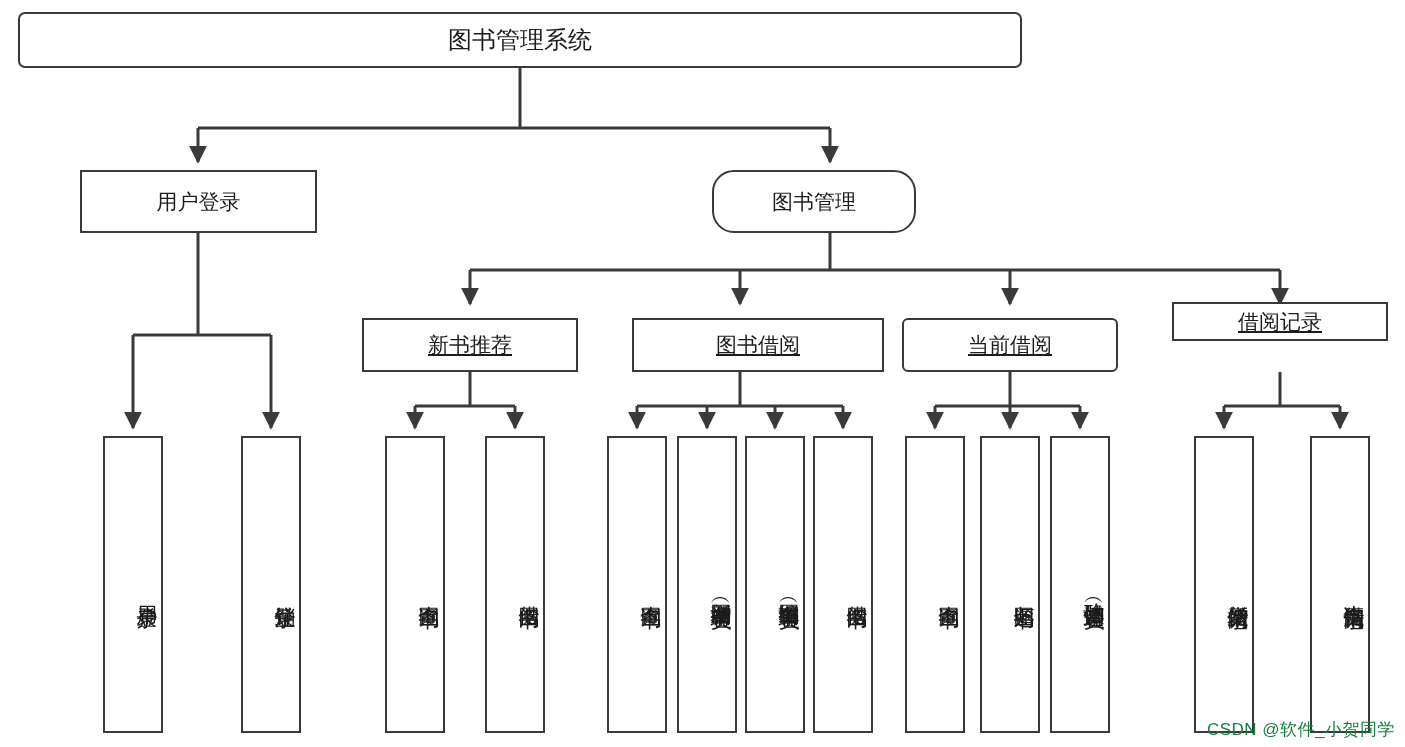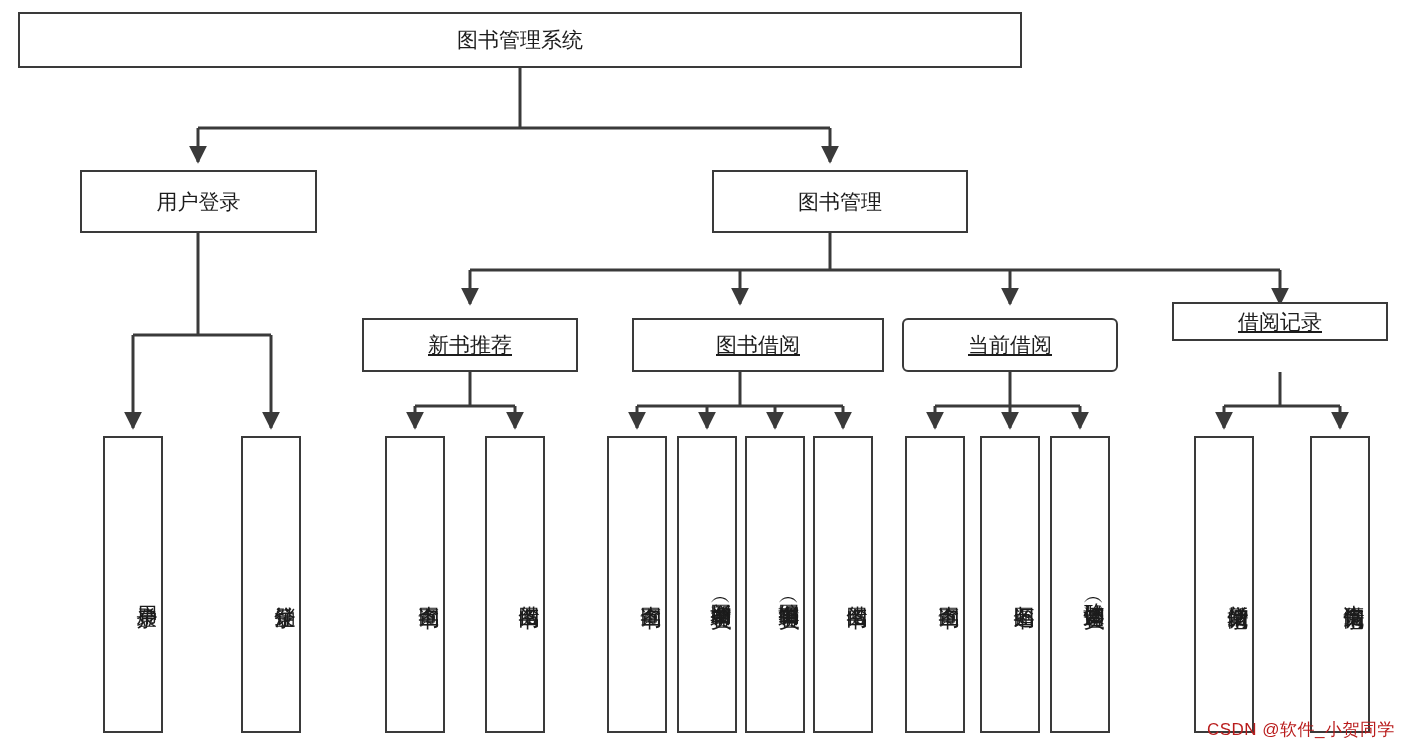--- a/index.html
+++ b/index.html
@@ -32,21 +32,22 @@
     border: 2px solid #3a3a3a;
     background: #ffffff;
     display: flex;
     align-items: center;
     justify-content: center;
     color: #1c1c1c;
     line-height: 1.32;
     text-align: center;
   }
   .node.root {
-    font-size: 21px;
+    font-size: 24px;
+    border-radius: 7px;
   }
   .node.l1 {
     font-size: 21px;
   }
   .node.l2 {
     font-size: 21px;
     text-decoration: underline;
   }
   .node.leaf {
     font-size: 21px;
@@ -60,21 +61,21 @@
   .node.leaf .vtext {
     writing-mode: vertical-rl;
     text-orientation: upright;
     display: block;
   }
   #watermark {
     position: absolute;
     right: 10px;
     bottom: 6px;
     font-size: 17px;
-    color: #b91c1c;
+    color: #15803d;
     letter-spacing: 0.5px;
     white-space: nowrap;
     user-select: none;
   }
 </style>
 </head>
 <body>
 
 <div id="diagram-root">
 
@@ -128,21 +129,21 @@
     </g>
   </svg>
 
   <div class="node root" style="left:18px; top:12px; width:1004px; height:56px;">
     <span>图书管理系统</span>
   </div>
 
   <div class="node l1" style="left:80px; top:170px; width:237px; height:63px;">
     <span>用户登录</span>
   </div>
-  <div class="node l1" style="left:712px; top:170px; width:256px; height:63px;">
+  <div class="node l1" style="left:712px; top:170px; width:204px; height:63px;border-radius:22px;">
     <span>图书管理</span>
   </div>
 
   <div class="node l2" style="left:362px; top:318px; width:216px; height:54px;">
     <span>新书推荐</span>
   </div>
   <div class="node l2" style="left:632px; top:318px; width:252px; height:54px;">
     <span>图书借阅</span>
   </div>
   <div class="node l2" style="left:902px; top:318px; width:216px; height:54px;border-radius:6px;">

